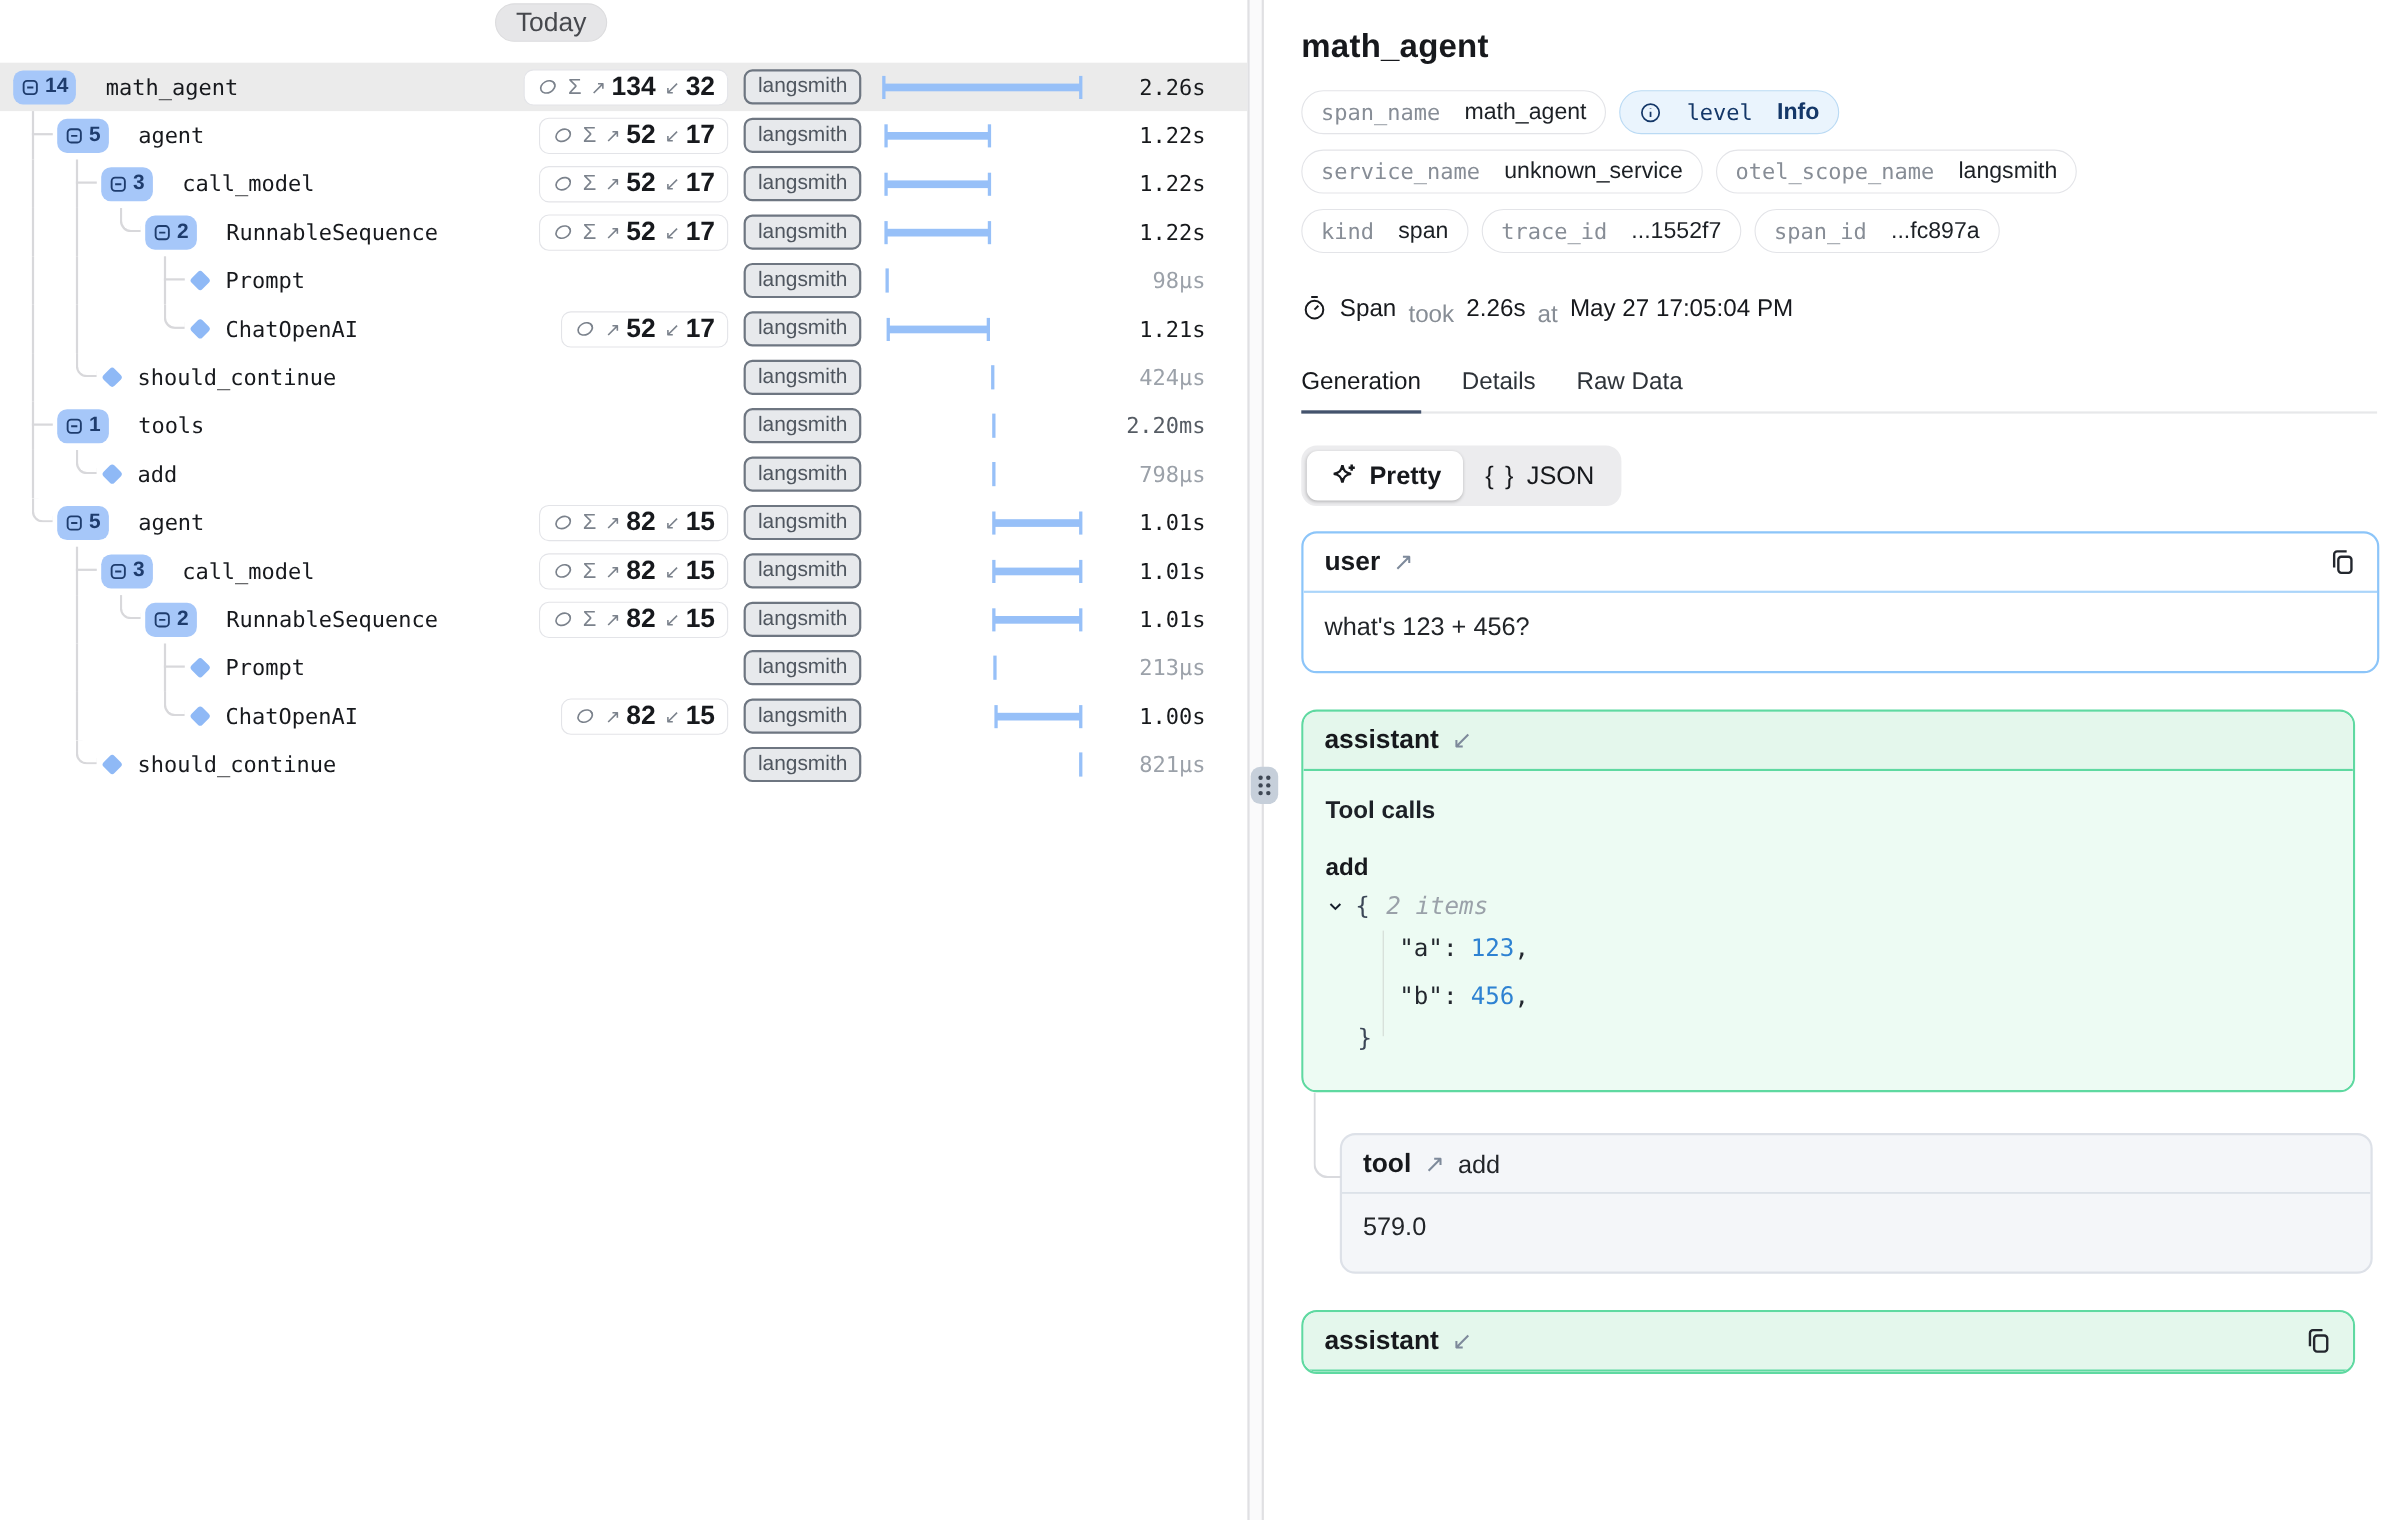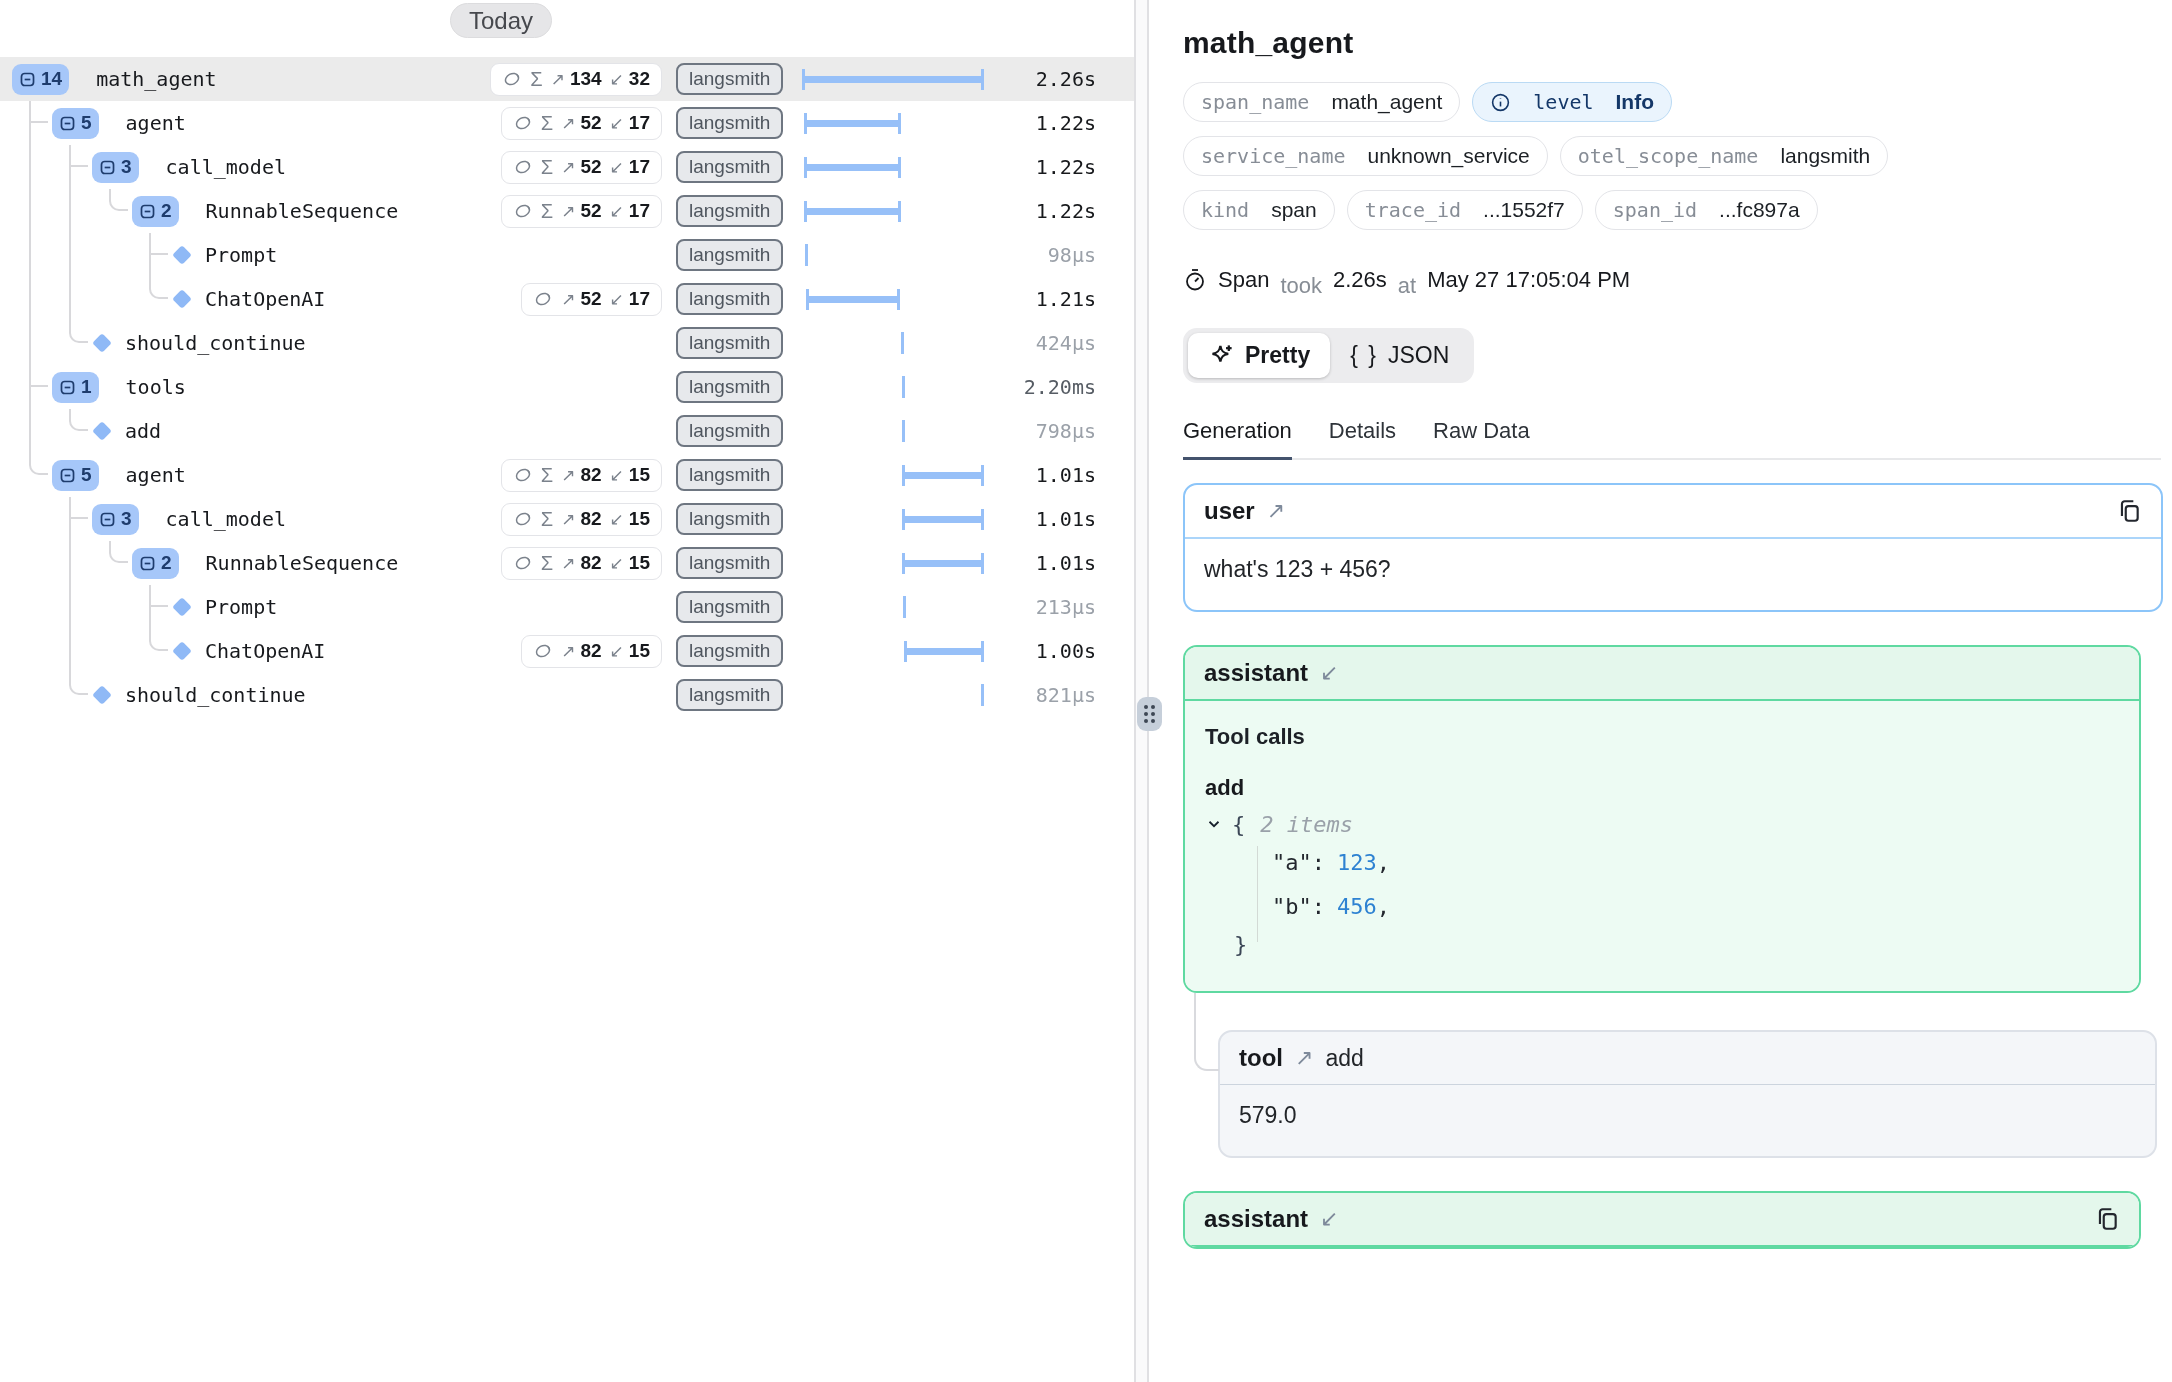--- a/index.html
+++ b/index.html
@@ -20,21 +20,21 @@
   .tree-row.leaf .tree-content { gap:16px; }
   .count-badge { display:inline-flex; align-items:center; gap:5px; height:31px; padding:0 7px; background:#a6c7f9; border-radius:9px; color:#1e3c6d; font-weight:700; font-size:19px; }
   .sqminus { width:17px; height:17px; stroke:#1e3c6d; fill:none; stroke-width:2.4; }
   .diamond { width:14px; height:14px; background:#8fb9f6; border-radius:3px; transform:rotate(45deg); margin-left:3px; flex:0 0 auto; }
   .tree-name { font-family:"DejaVu Sans Mono", monospace; font-size:20px; color:#17191d; white-space:nowrap; }
   .metrics-wrap { position:absolute; left:408px; top:0; width:254px; height:44px; display:flex; align-items:center; justify-content:flex-end; }
   .metrics { display:inline-flex; align-items:center; gap:8px; height:33px; padding:0 11px; background:#fff; border:1.5px solid #e3e4e8; border-radius:9px; }
   .coin-icon { width:20px; height:20px; stroke:#7b828c; fill:none; stroke-width:1.8; }
   .sigma { font-size:20px; color:#7b828c; }
   .m-arrow { font-size:17px; color:#7b828c; }
-  .m-num { font-size:19px; font-weight:600; color:#17191d; margin-left:-3px; }
+  .m-num { font-size:24px; font-weight:600; color:#17191d; margin-left:-3px; }
   .vendor-badge { position:absolute; left:676px; top:6px; height:32px; display:inline-flex; align-items:center; padding:0 11px;
     border:2px solid #6e7681; border-radius:8px; background:#e7e9ec; color:#4f565f; font-size:19px; }
   .timeline { position:absolute; left:801px; top:0; width:182px; height:44px; }
   .bar { position:absolute; top:18.5px; height:7px; background:#97c0f8; }
   .bar::before, .bar::after { content:''; position:absolute; width:3px; height:21px; top:-7px; background:#97c0f8; }
   .bar::before { left:-1px; } .bar::after { right:-1px; }
   .tick { position:absolute; top:11px; width:3px; height:22px; background:#97c0f8; }
   .duration { position:absolute; right:38px; top:0; height:44px; display:flex; align-items:center; font-family:"DejaVu Sans Mono", monospace; font-size:20px; }
   .dur-dark { color:#17191c; } .dur-gray { color:#9ba1a9; } .dur-mid { color:#565c64; }
 
@@ -561,39 +561,39 @@
         <line x1="9" y1="2" x2="15" y2="2"></line>
         <line x1="12" y1="13.5" x2="15.5" y2="10"></line>
     </svg>
     <span>Span</span>
     <span class="dim">took</span>
     <span>2.26s</span>
     <span class="dim">at</span>
     <span>May 27 17:05:04 PM</span>
   </div>
 
+  <div id="tabs">
+      <div class="tab active">Generation</div>
+      <div class="tab">Details</div>
+      <div class="tab">Raw Data</div>
+    </div>
+
   <div id="view-toggle">
       <div class="seg active">
         <svg class="sparkles-icon" viewBox="0 0 24 24">
           <path d="M11 3.5 C11.7 8 13.5 9.8 18 10.5 C13.5 11.2 11.7 13 11 17.5 C10.3 13 8.5 11.2 4 10.5 C8.5 9.8 10.3 8 11 3.5 Z"></path>
           <line x1="18.5" y1="3" x2="18.5" y2="8"></line>
           <line x1="16" y1="5.5" x2="21" y2="5.5"></line>
         </svg>
         <span>Pretty</span>
       </div>
       <div class="seg">
         <span class="braces">{ }</span>
         <span>JSON</span>
       </div>
-    </div>
-
-  <div id="tabs">
-      <div class="tab active">Generation</div>
-      <div class="tab">Details</div>
-      <div class="tab">Raw Data</div>
     </div>
 
   <div id="messages">
 
     <div class="card user">
       <div class="card-header">
         <span class="role">user</span>
         <span class="dir-arrow">↗</span>
         <span class="copy-btn">
           <svg class="copy-icon" viewBox="0 0 24 24">

